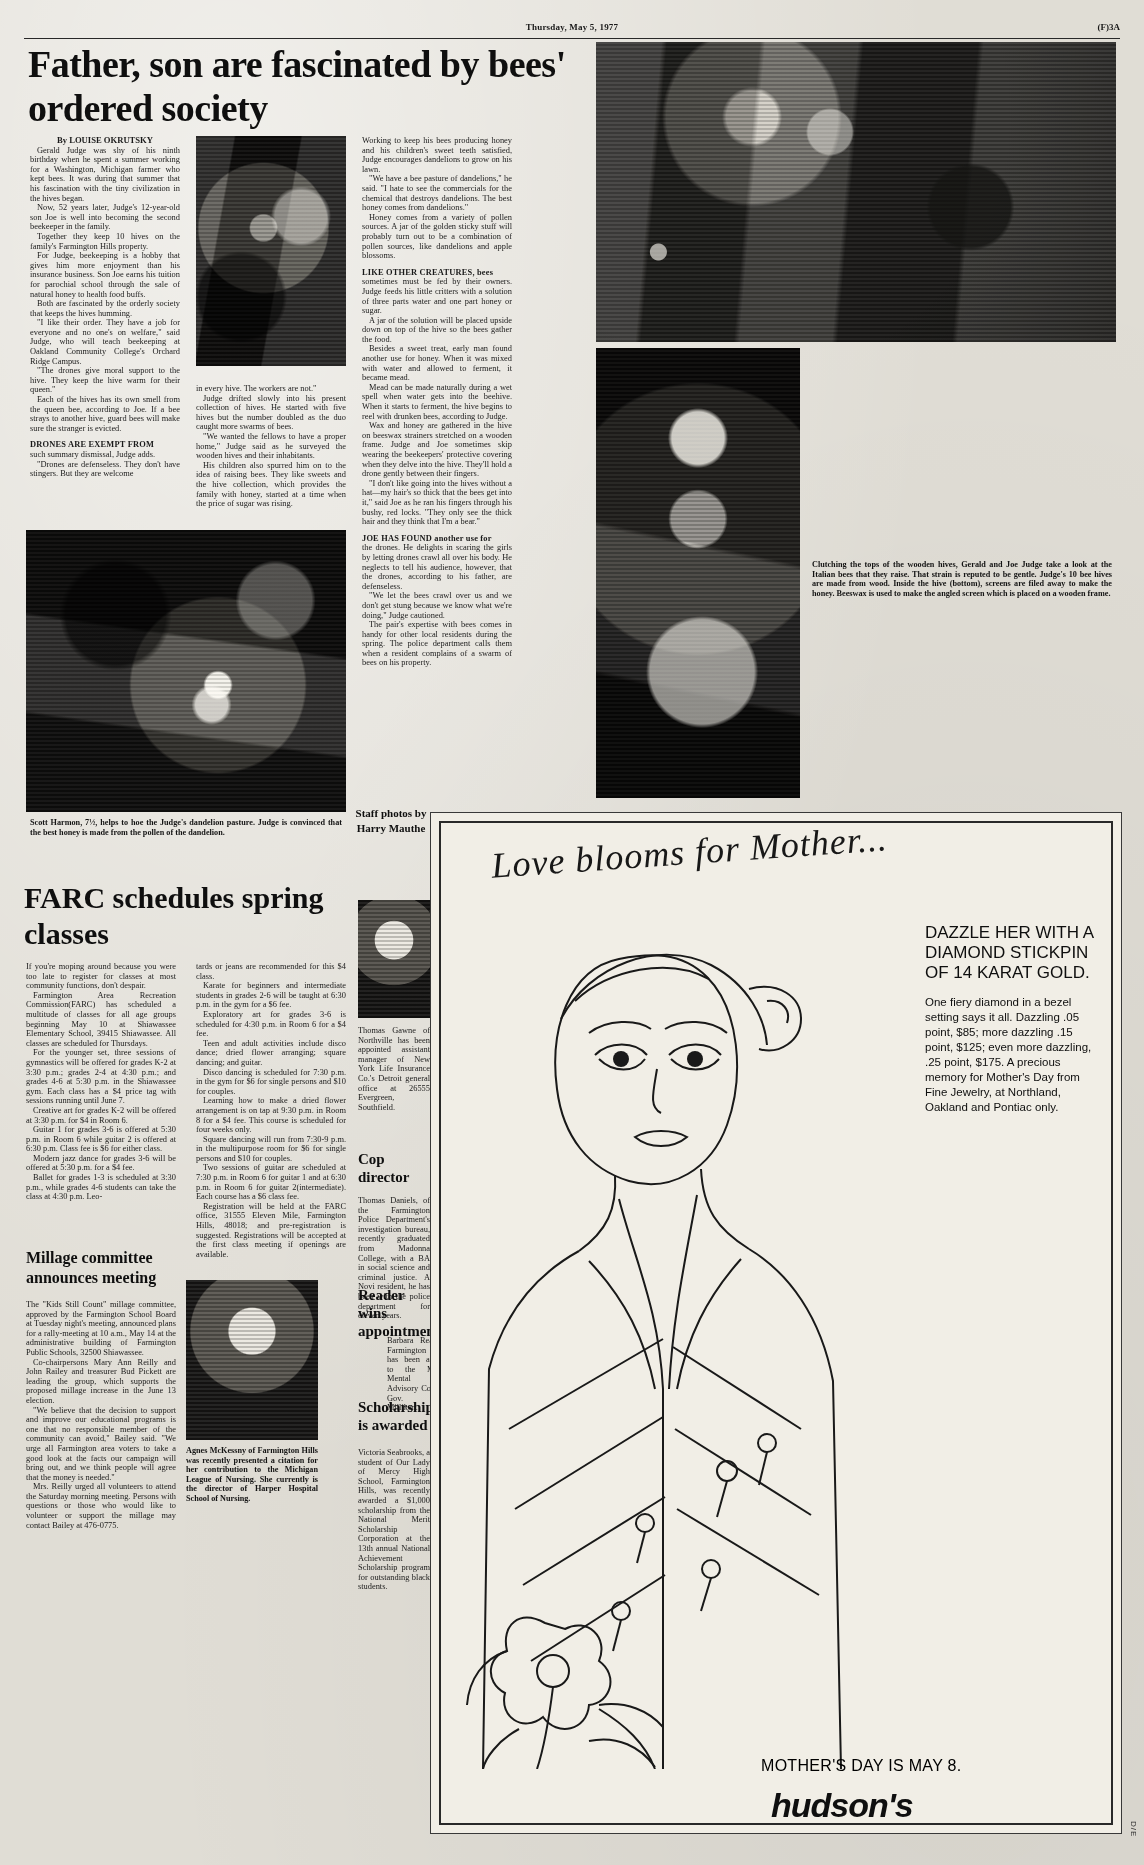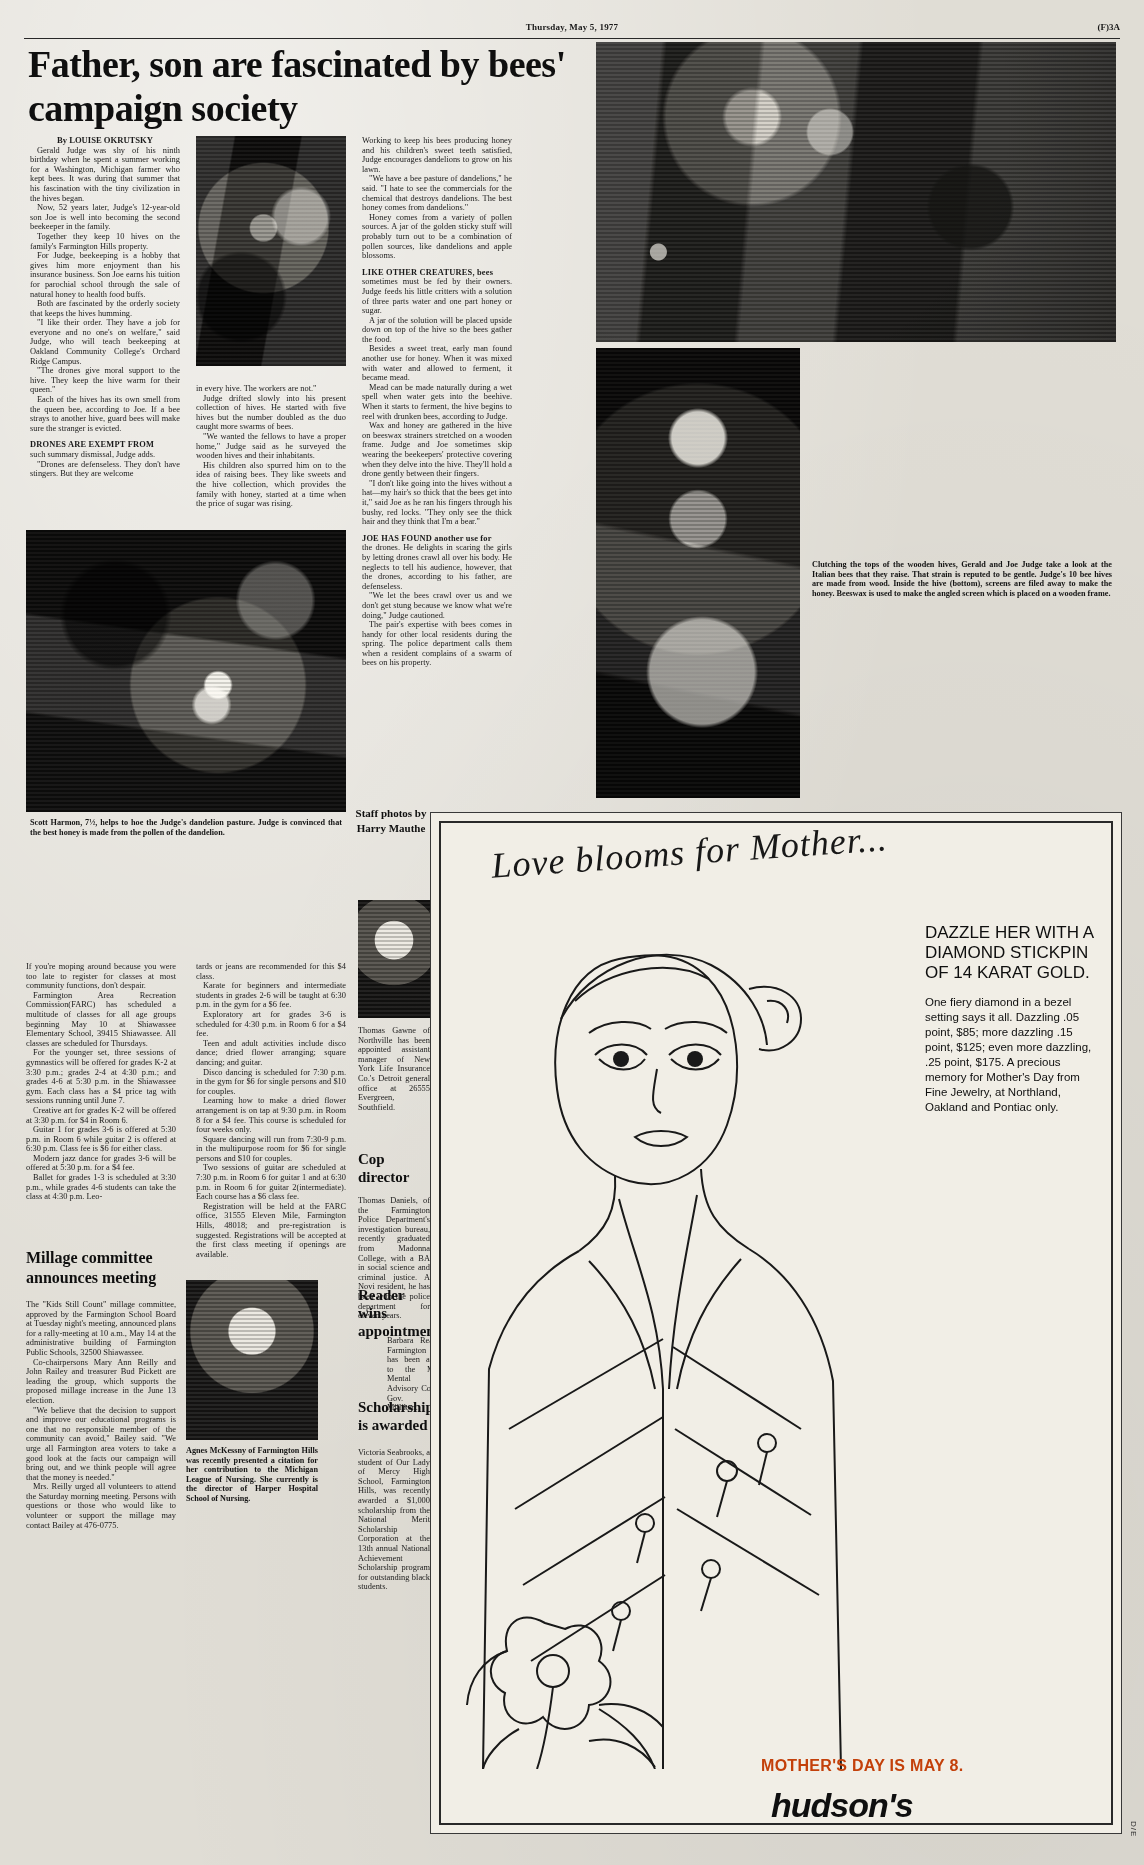--- a/index.html
+++ b/index.html
@@ -170,23 +170,23 @@
   .ad-copy p {
     font-size: 11.5px;
     line-height: 15px;
     margin: 0;
   }
   .ad-tag {
     position: absolute;
     left: 330px;
     bottom: 58px;
     font-family: "Liberation Sans", sans-serif;
-    font-weight: bold;
+    font-weight: normal;
     font-size: 16px;
-    color: #c2410c;
+    color: #000000;
     letter-spacing: 0.3px;
   }
   .ad-logo {
     position: absolute;
     left: 340px;
     bottom: 8px;
     font-family: "Liberation Sans", sans-serif;
     font-weight: bold;
     font-style: italic;
     font-size: 34px;
@@ -233,21 +233,21 @@
 
 <div class="page">
   <div class="paper"></div>
 
   <div class="masthead">
     <span class="date">Thursday, May 5, 1977</span>
     <span class="folio">(F)3A</span>
   </div>
   <div class="rule-top"></div>
 
-  <div class="headline">Father, son are fascinated by bees' campaign society</div>
+  <div class="headline">Father, son are fascinated by bees' ordered society</div>
 
   <div class="photo" style="left:596px; top:42px; width:520px; height:300px;
               background:
                 repeating-linear-gradient(0deg, rgba(0,0,0,0.18) 0 2px, rgba(255,255,255,0.06) 2px 4px),
                 radial-gradient(circle at 30% 25%, #cdc9c0 0 6%, #6a6862 7% 20%, #2c2b28 21% 60%, #1b1a18 100%),
                 linear-gradient(160deg,#3a3936 0%, #8d8a82 35%, #262522 70%, #55534d 100%);">
     <div class="grain" style="background-image:
       radial-gradient(circle at 12% 70%, rgba(240,238,230,0.75) 0 8px, rgba(0,0,0,0) 9px),
       radial-gradient(circle at 45% 30%, rgba(245,243,236,0.5) 0 22px, rgba(0,0,0,0) 24px),
       radial-gradient(circle at 72% 55%, rgba(20,20,18,0.8) 0 40px, rgba(0,0,0,0) 44px),
@@ -326,20 +326,21 @@
     <p class="smallcaps noind" style="margin-top:7px;">JOE HAS FOUND another use for</p>
     <p class="noind">the drones. He delights in scaring the girls by letting drones crawl all over his body. He neglects to tell his audience, however, that the drones, according to his father, are defenseless.</p>
     <p>"We let the bees crawl over us and we don't get stung because we know what we're doing," Judge cautioned.</p>
     <p>The pair's expertise with bees comes in handy for other local residents during the spring. The police department calls them when a resident complains of a swarm of bees on his property.</p>
   </div>
 
   <div class="staff-photos">
     <span>Staff photos by Harry Mauthe</span>
   </div>
 
+  <div class="headline2">FARC schedules spring classes</div>
 
   <div class="col" style="left:26px; top:962px; width:150px;">
     <p class="noind">If you're moping around because you were too late to register for classes at most community functions, don't despair.</p>
     <p>Farmington Area Recreation Commission(FARC) has scheduled a multitude of classes for all age groups beginning May 10 at Shiawassee Elementary School, 39415 Shiawassee. All classes are scheduled for Thursdays.</p>
     <p>For the younger set, three sessions of gymnastics will be offered for grades K-2 at 3:30 p.m.; grades 2-4 at 4:30 p.m.; and grades 4-6 at 5:30 p.m. in the Shiawassee gym. Each class has a $4 price tag with sessions running until June 7.</p>
     <p>Creative art for grades K-2 will be offered at 3:30 p.m. for $4 in Room 6.</p>
     <p>Guitar 1 for grades 3-6 is offered at 5:30 p.m. in Room 6 while guitar 2 is offered at 6:30 p.m. Class fee is $6 for either class.</p>
     <p>Modern jazz dance for grades 3-6 will be offered at 5:30 p.m. for a $4 fee.</p>
     <p>Ballet for grades 1-3 is scheduled at 3:30 p.m., while grades 4-6 students can take the class at 4:30 p.m. Leo-</p>
   </div>

